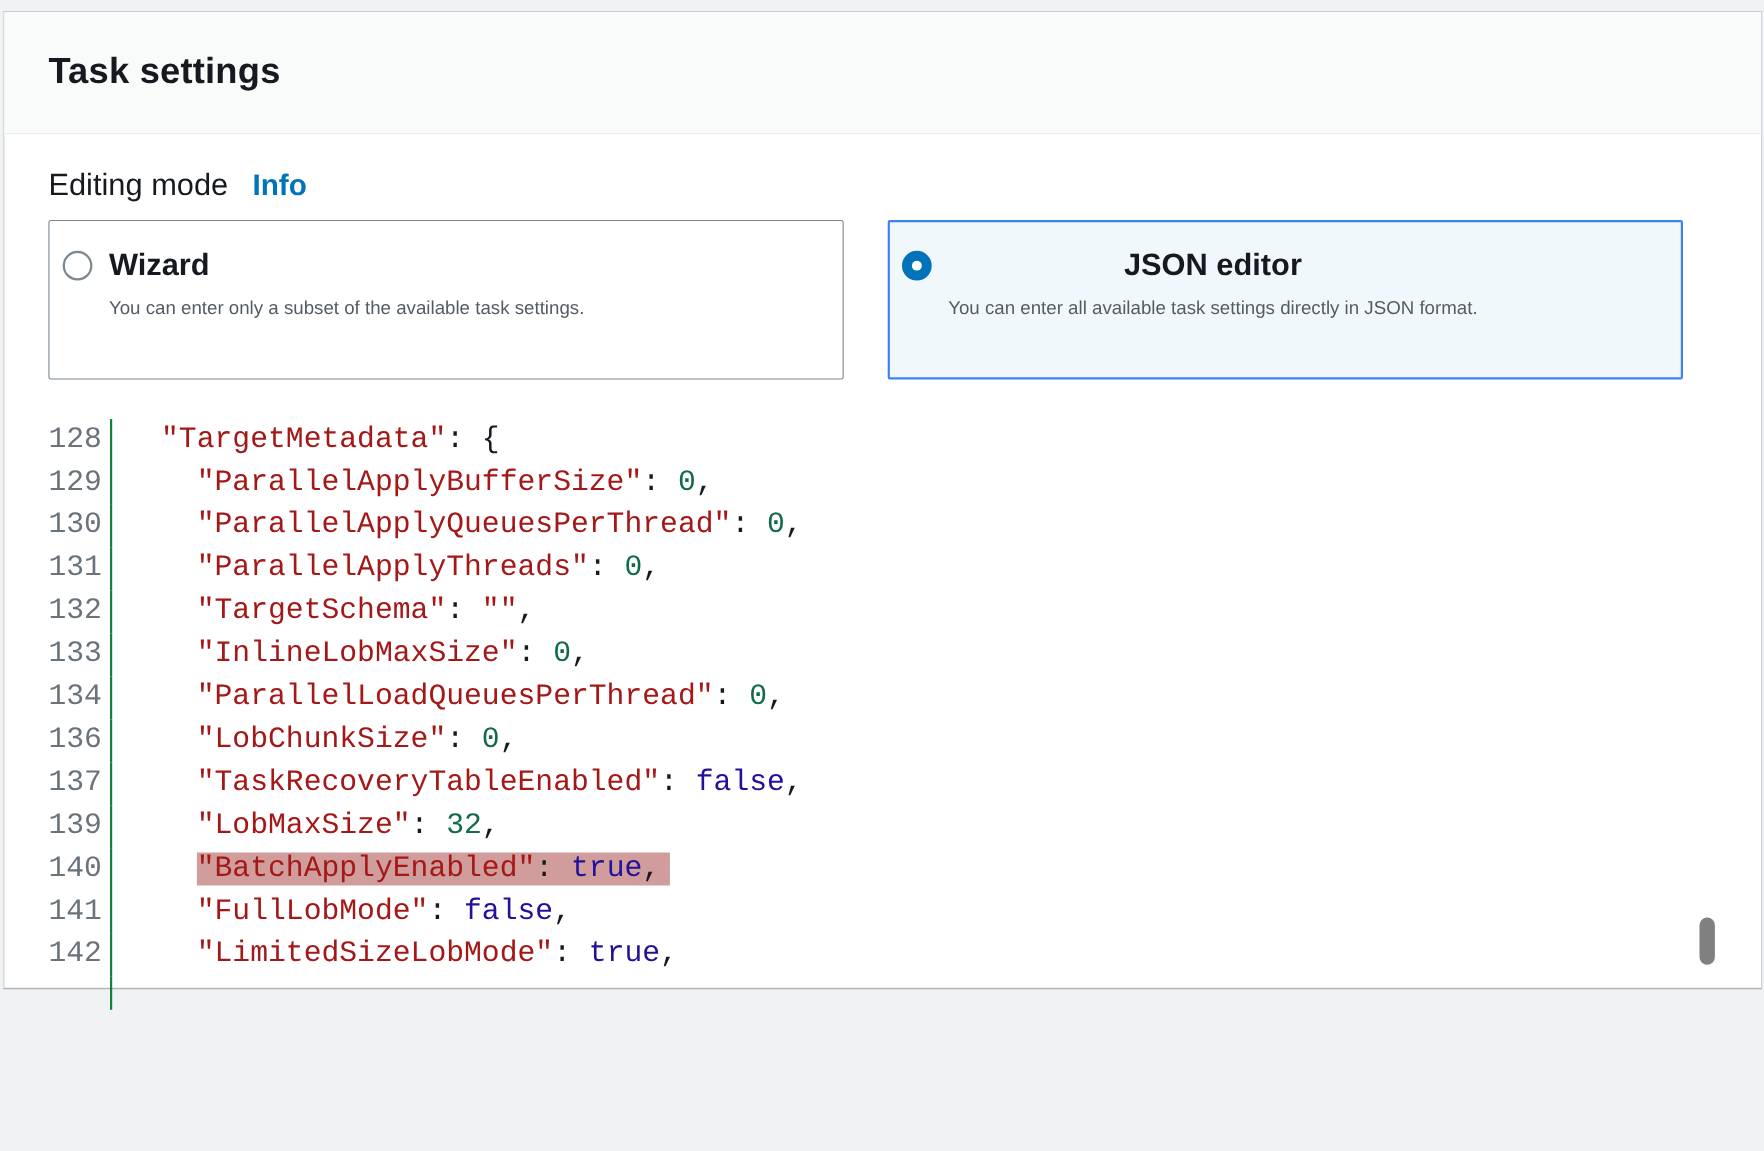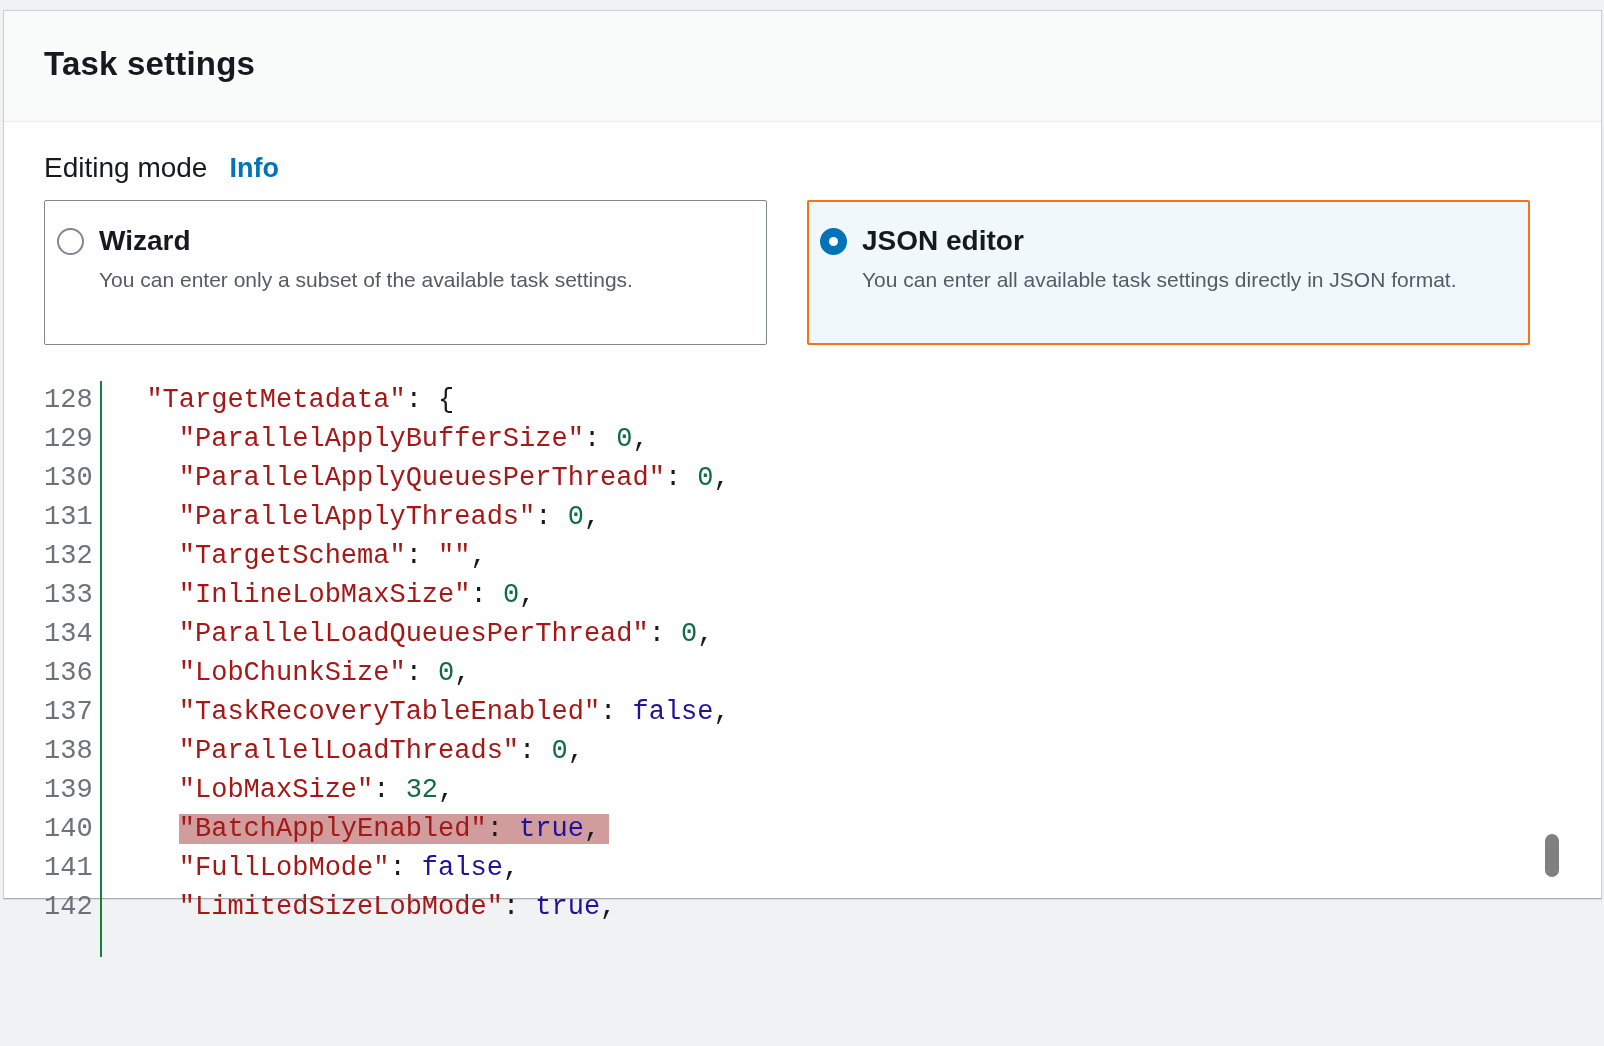--- a/index.html
+++ b/index.html
@@ -46,23 +46,24 @@
     width:723px;
     height:145px;
     border:1px solid #7d8792;
     border-radius:2px;
     background:#ffffff;
     display:flex;
     padding:23px 20px 0 12px;
     cursor:pointer;
   }
   .card.selected {
-    border:2px solid #f97316;
+    border:2px solid #3b82f6;
     background:#f1f8fb;
     padding:22px 19px 0 11px;
+    text-align:center;
   }
   .radio {
     flex:none;
     width:27px; height:27px;
     border-radius:50%;
     margin:4px 15px 0 0;
     border:2px solid #7d8792;
     background:#ffffff;
     position:relative;
   }
@@ -74,21 +75,21 @@
     content:"";
     position:absolute;
     left:50%; top:50%;
     width:9px; height:9px;
     margin:-4.5px 0 0 -4.5px;
     border-radius:50%;
     background:#ffffff;
   }
   .card-title { font-size:28px; font-weight:700; color:#16191f; line-height:34px; }
   .card-desc {
-    font-size:21px;
+    font-size:17px;
     color:#545b64;
     line-height:33px;
     margin-top:5px;
     max-width:650px;
   }
 
   .editor {
     margin-top:36px;
     font-family:"Liberation Mono", monospace;
     font-size:27px;
@@ -160,21 +161,20 @@
     <div class="editor" id="json-editor">
         <div class="line"><span class="ln">128</span><span class="code"><span class="c-p">  </span><span class="c-str">"TargetMetadata"</span><span class="c-p">: </span><span class="c-p">{</span><span class="c-p"></span></span></div>
         <div class="line"><span class="ln">129</span><span class="code"><span class="c-p">    </span><span class="c-str">"ParallelApplyBufferSize"</span><span class="c-p">: </span><span class="c-num">0</span><span class="c-p">,</span></span></div>
         <div class="line"><span class="ln">130</span><span class="code"><span class="c-p">    </span><span class="c-str">"ParallelApplyQueuesPerThread"</span><span class="c-p">: </span><span class="c-num">0</span><span class="c-p">,</span></span></div>
         <div class="line"><span class="ln">131</span><span class="code"><span class="c-p">    </span><span class="c-str">"ParallelApplyThreads"</span><span class="c-p">: </span><span class="c-num">0</span><span class="c-p">,</span></span></div>
         <div class="line"><span class="ln">132</span><span class="code"><span class="c-p">    </span><span class="c-str">"TargetSchema"</span><span class="c-p">: </span><span class="c-str">""</span><span class="c-p">,</span></span></div>
         <div class="line"><span class="ln">133</span><span class="code"><span class="c-p">    </span><span class="c-str">"InlineLobMaxSize"</span><span class="c-p">: </span><span class="c-num">0</span><span class="c-p">,</span></span></div>
         <div class="line"><span class="ln">134</span><span class="code"><span class="c-p">    </span><span class="c-str">"ParallelLoadQueuesPerThread"</span><span class="c-p">: </span><span class="c-num">0</span><span class="c-p">,</span></span></div>
         <div class="line"><span class="ln">136</span><span class="code"><span class="c-p">    </span><span class="c-str">"LobChunkSize"</span><span class="c-p">: </span><span class="c-num">0</span><span class="c-p">,</span></span></div>
         <div class="line"><span class="ln">137</span><span class="code"><span class="c-p">    </span><span class="c-str">"TaskRecoveryTableEnabled"</span><span class="c-p">: </span><span class="c-bool">false</span><span class="c-p">,</span></span></div>
-        <div class="line"><span class="ln">138</span><span class="code"><span class="c-p">    </span><span class="c-str">"ParallelLoadThreads"</span><span class="c-p">: </span><span class="c-num">0</span><span class="c-p">,</span></span></div>
         <div class="line"><span class="ln">139</span><span class="code"><span class="c-p">    </span><span class="c-str">"LobMaxSize"</span><span class="c-p">: </span><span class="c-num">32</span><span class="c-p">,</span></span></div>
         <div class="line"><span class="ln">140</span><span class="code"><span class="c-p">    </span><span class="hl"><span class="c-str">"BatchApplyEnabled"</span><span class="c-p">: </span><span class="c-bool">true</span><span class="c-p">,</span></span></span></div>
         <div class="line"><span class="ln">141</span><span class="code"><span class="c-p">    </span><span class="c-str">"FullLobMode"</span><span class="c-p">: </span><span class="c-bool">false</span><span class="c-p">,</span></span></div>
         <div class="line"><span class="ln">142</span><span class="code"><span class="c-p">    </span><span class="c-str">"LimitedSizeLobMode"</span><span class="c-p">: </span><span class="c-bool">true</span><span class="c-p">,</span></span></div>
         <div class="line" style="height: 30px;"><span class="ln"></span></div>
       </div>
 
   </div>
 
   <div class="scroll-thumb"></div>

